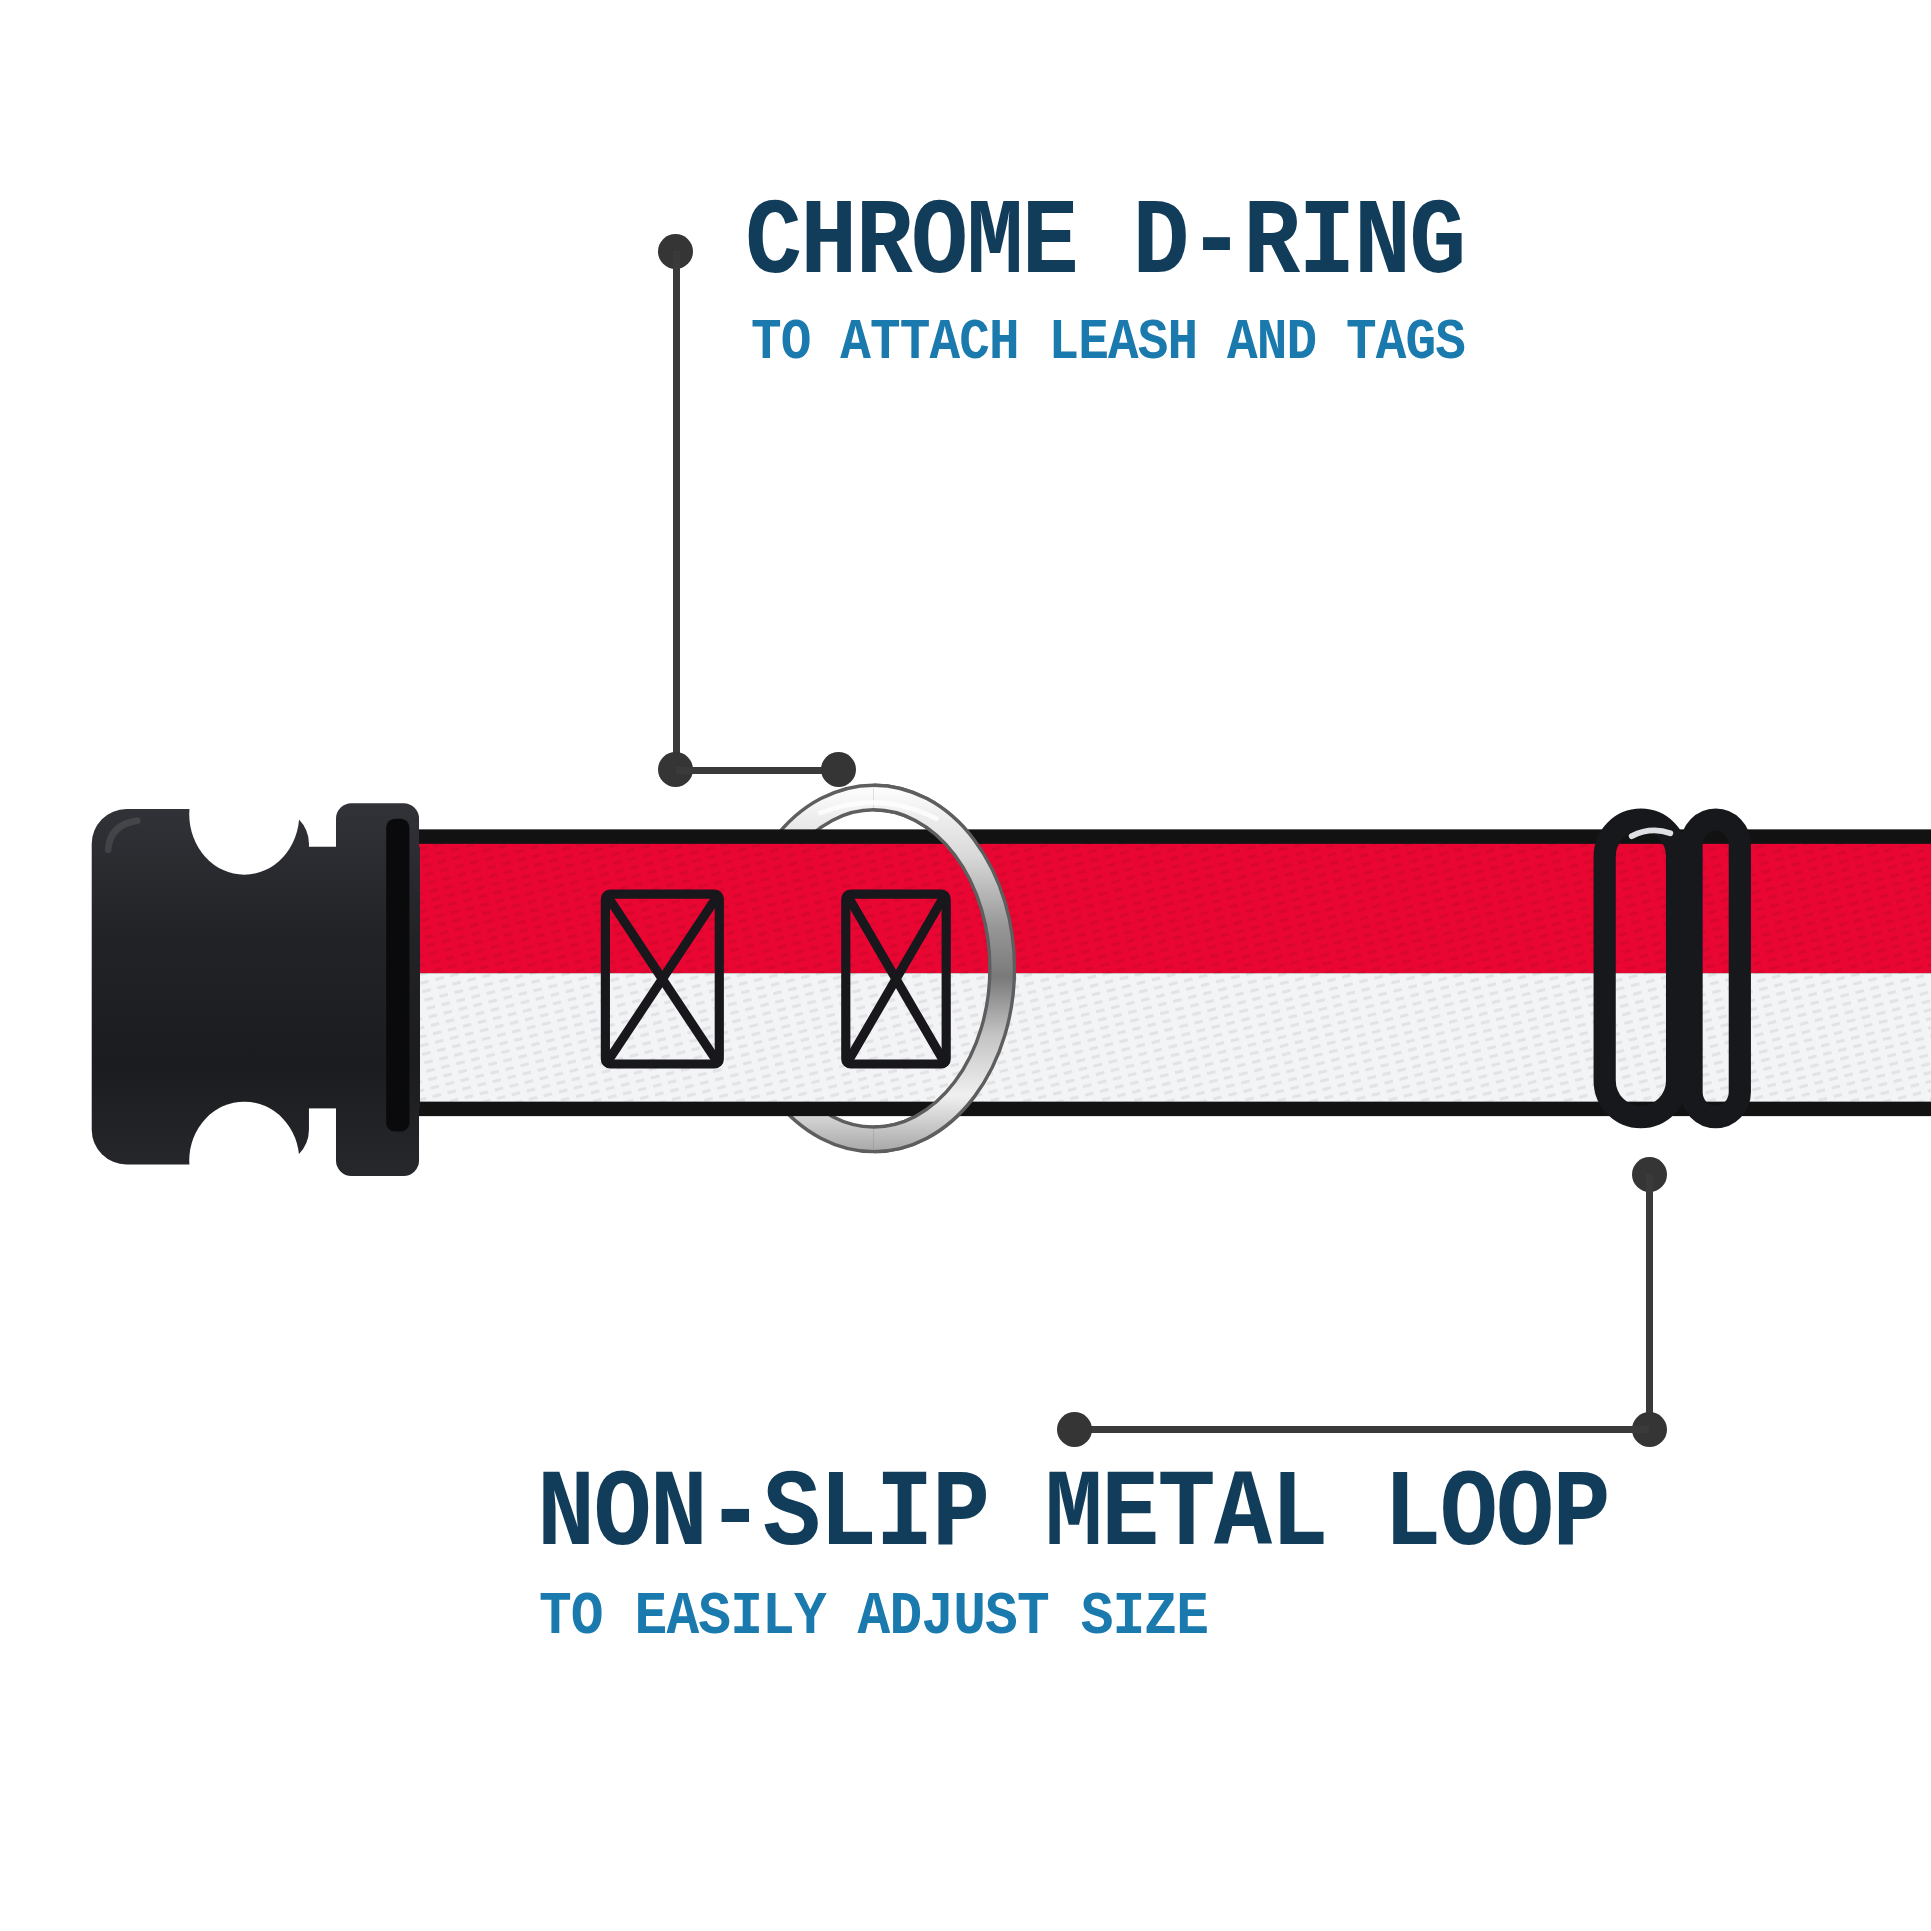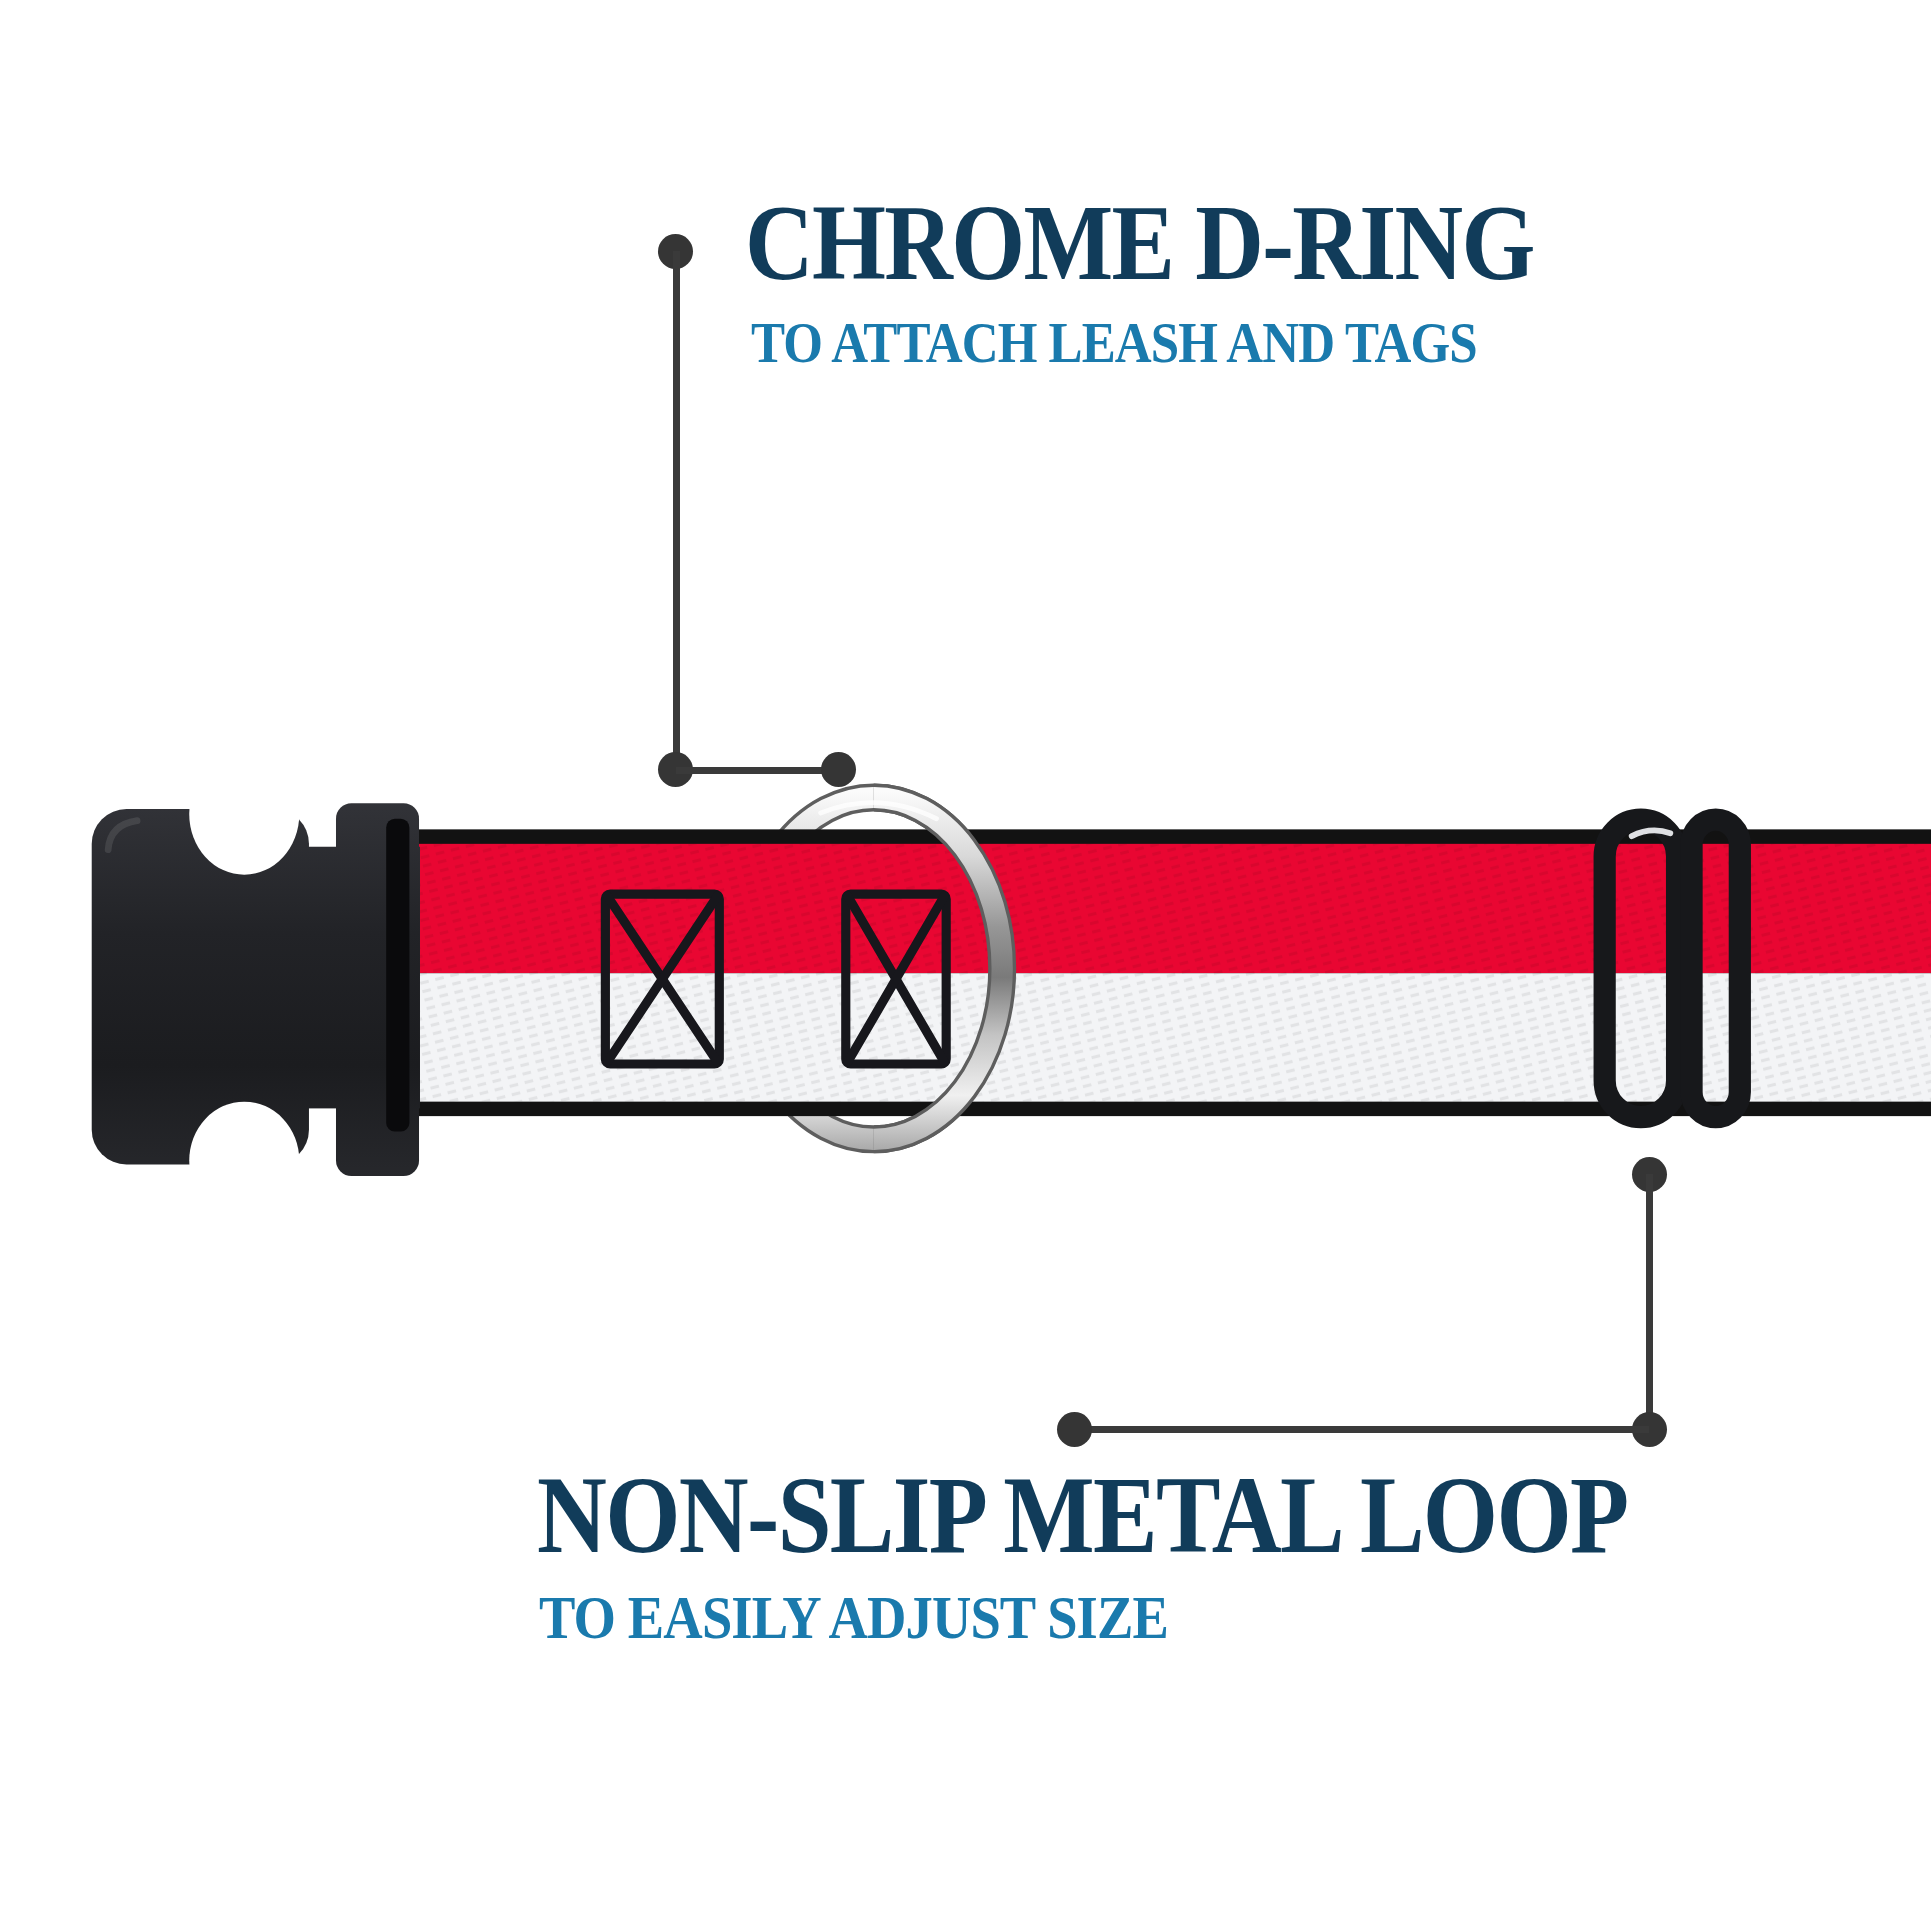--- a/index.html
+++ b/index.html
@@ -1,21 +1,21 @@
 <!DOCTYPE html>
 <html><head>
 <meta charset="utf-8">
 <style>
   html,body{margin:0;padding:0;background:#ffffff;}
   .stage{
     position:relative;
     width:1931px;height:1931px;
     background:#ffffff;
     overflow:hidden;
-    font-family:Liberation Serif, serif;
+    font-family:Liberation Mono, monospace;
   }
   .collar-svg{position:absolute;left:0;top:0;width:1931px;height:1931px;}
 
   .callout-dot{
     position:absolute;width:35px;height:35px;border-radius:50%;
     background:#353535;
   }
   .callout-line{position:absolute;background:#3a3a3a;}
 
   .anno-title{

